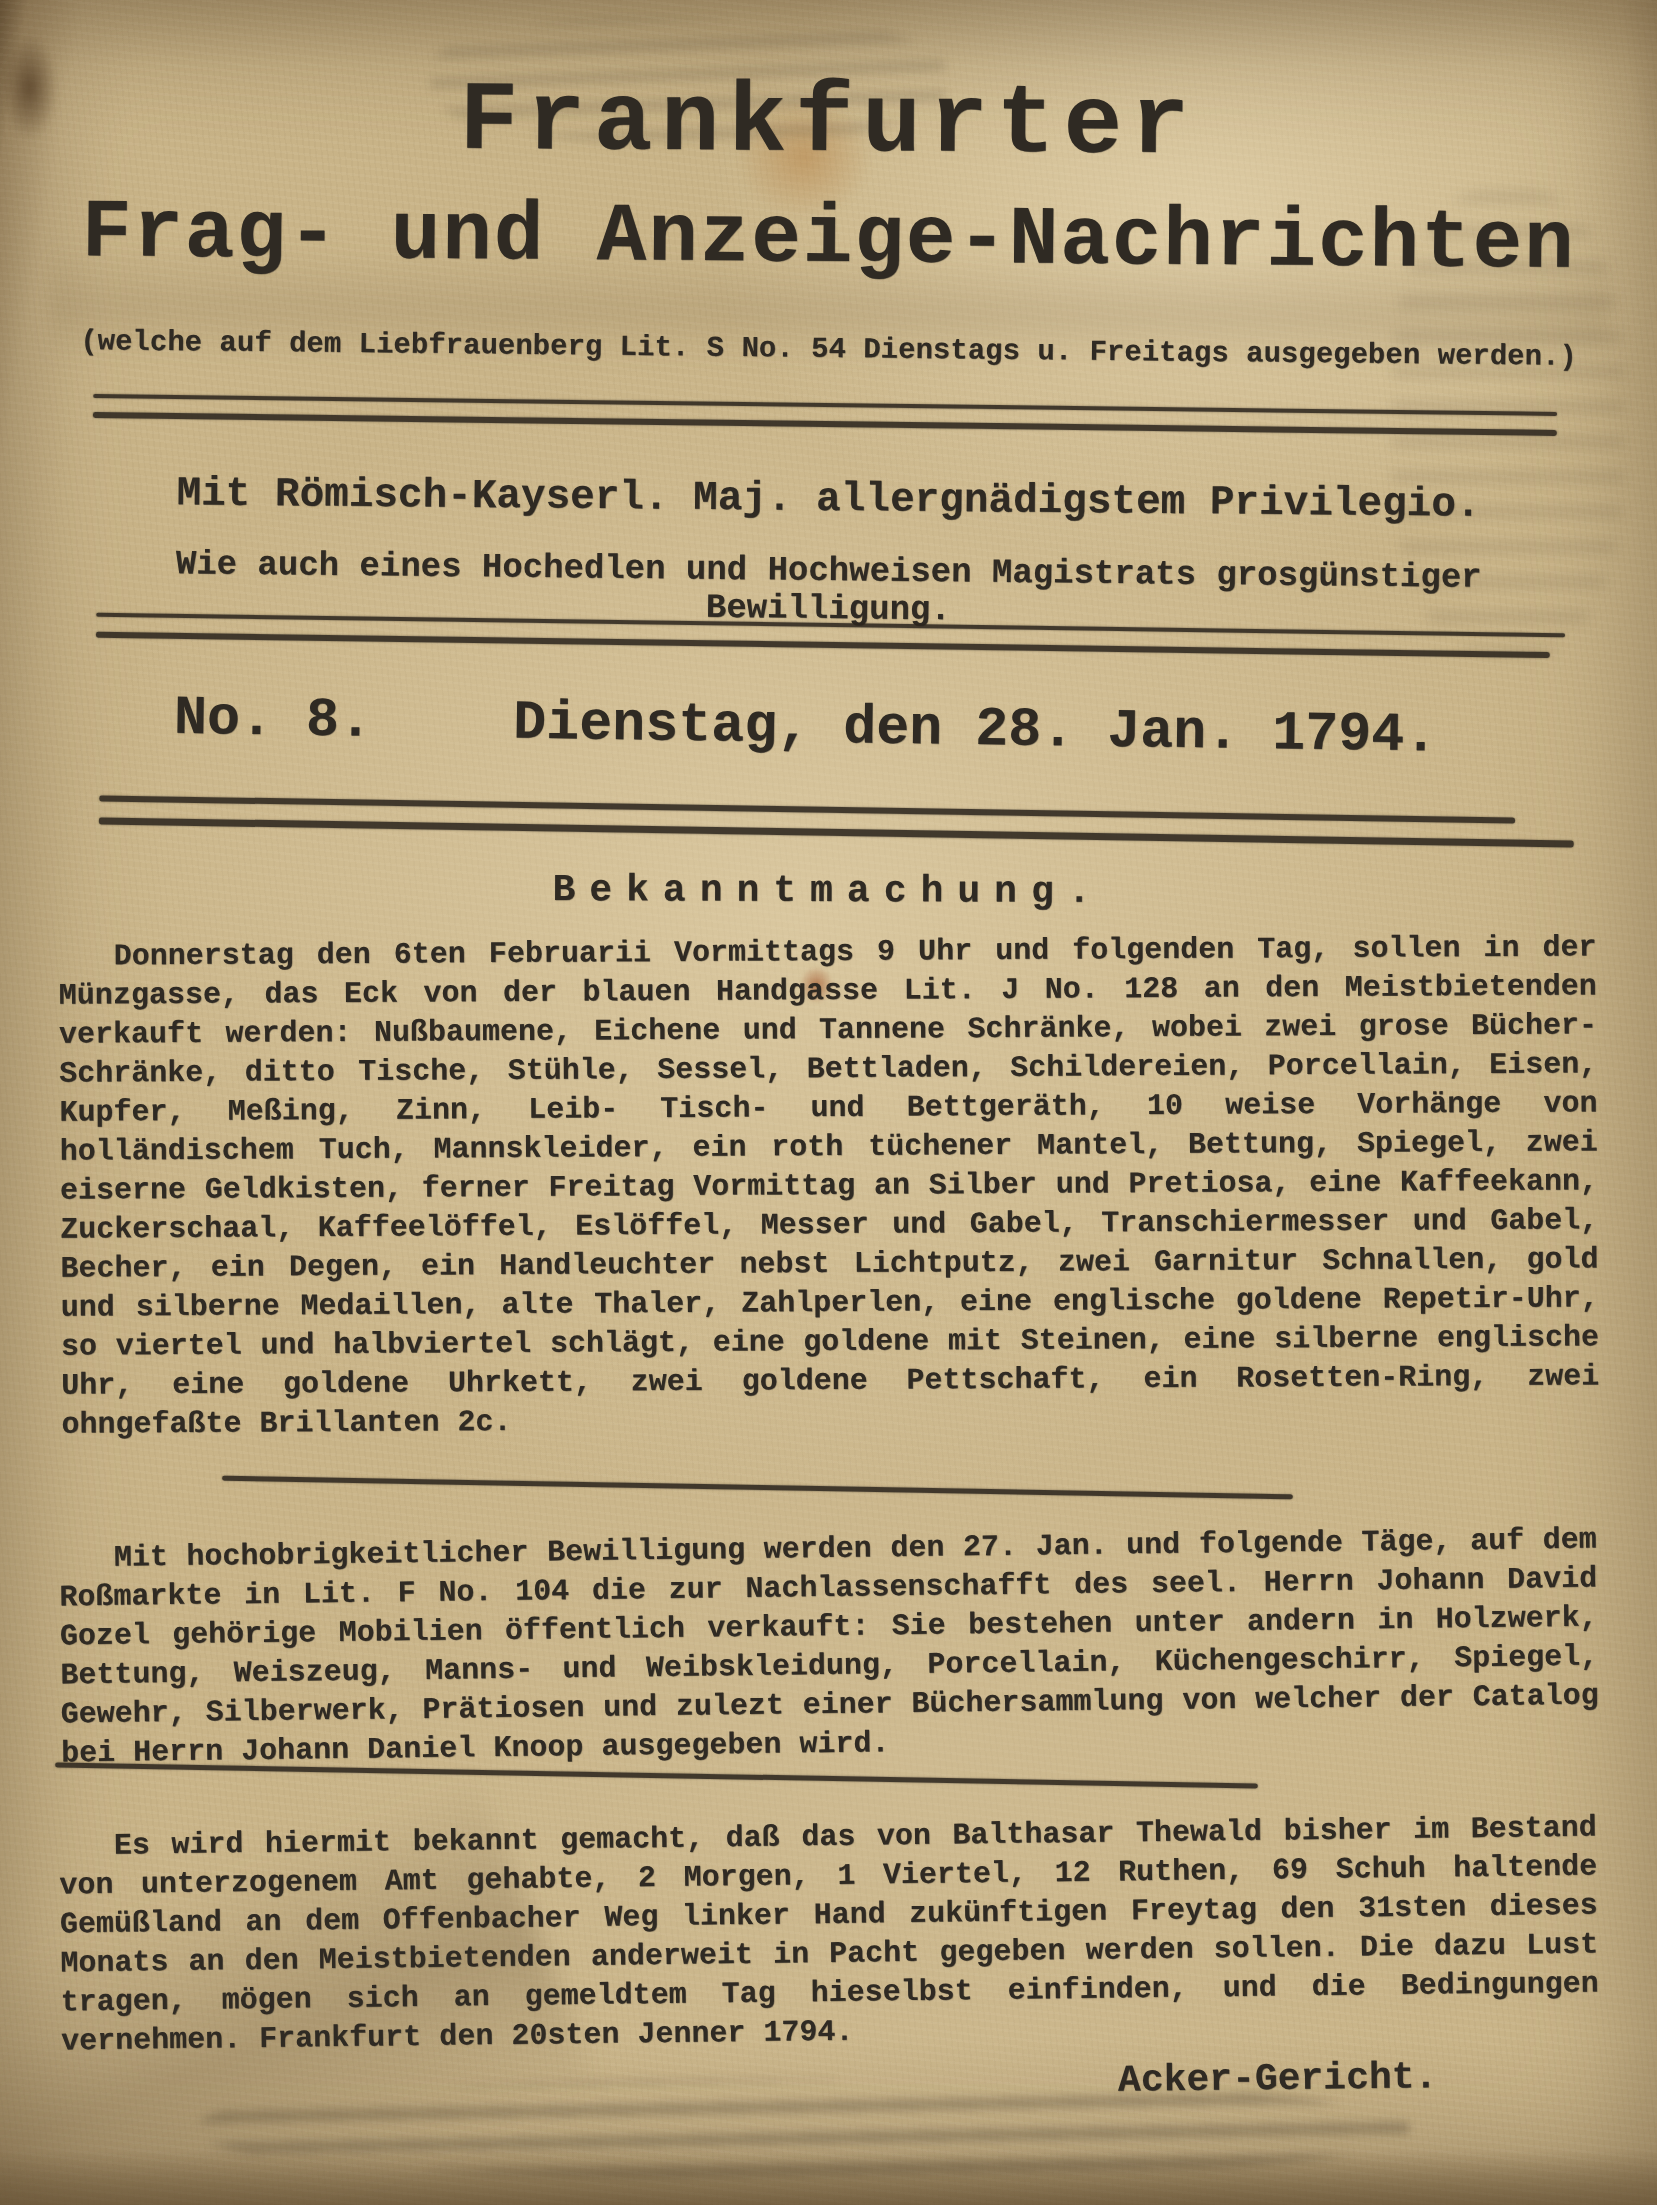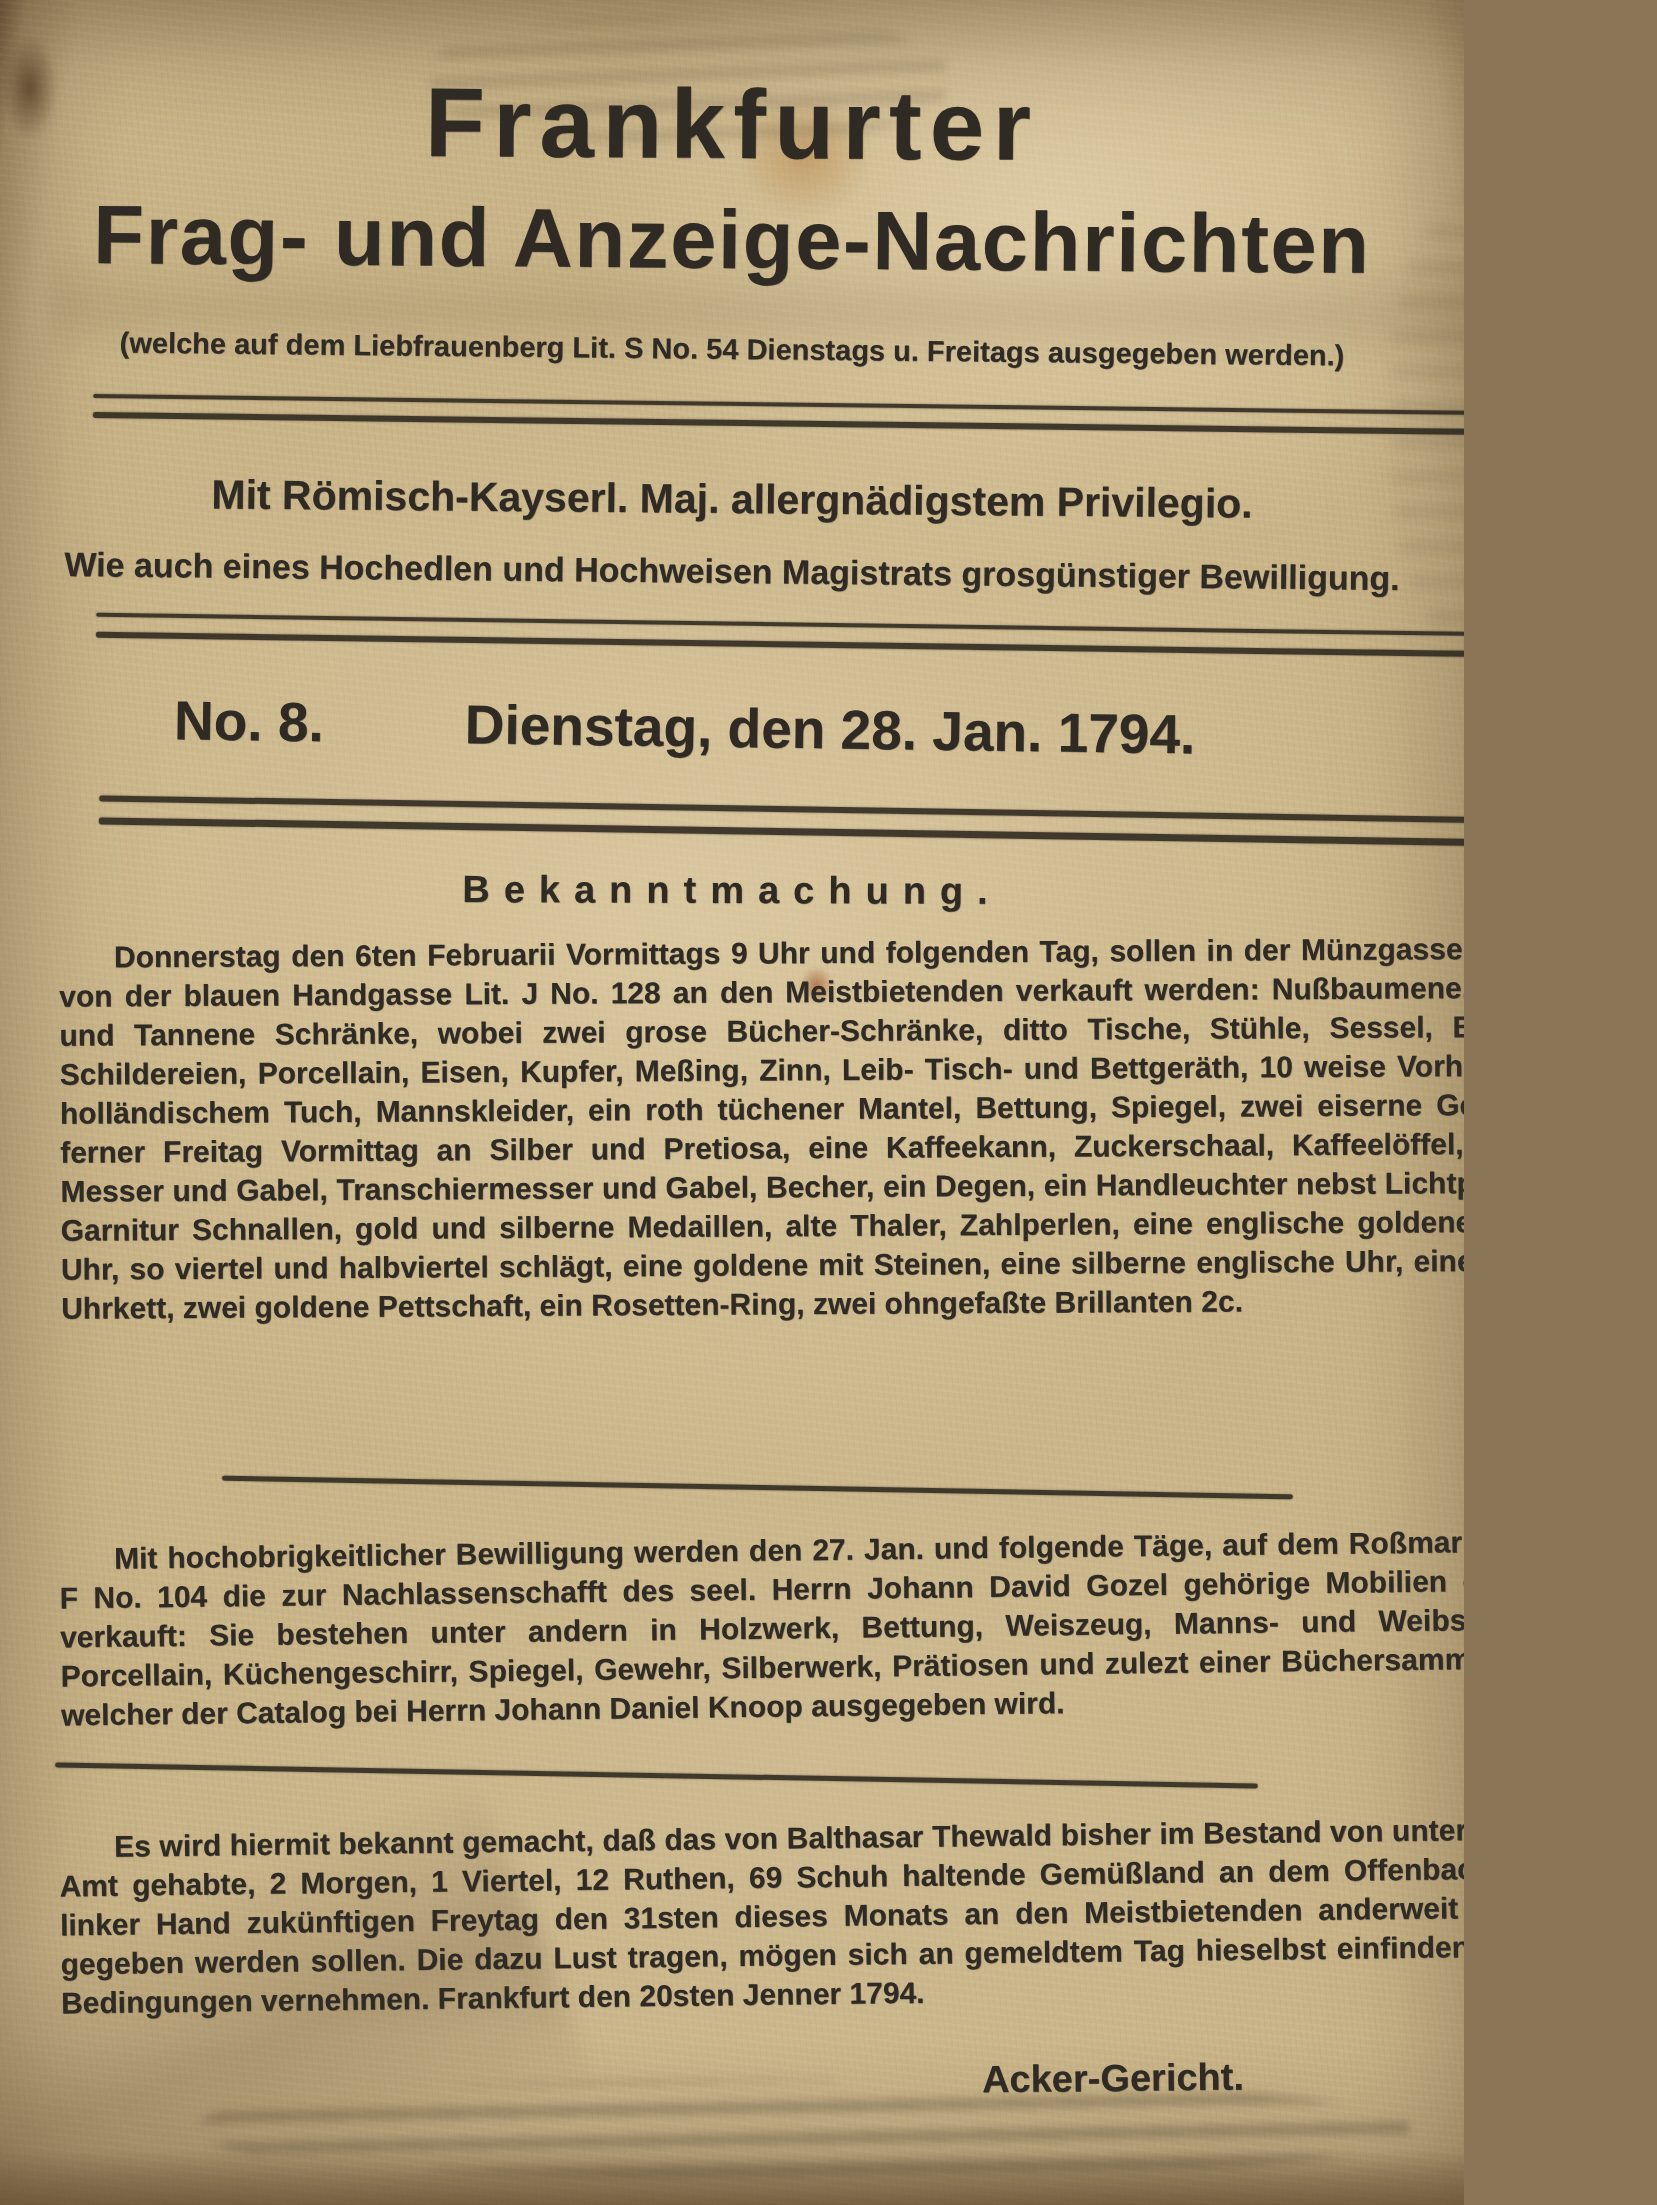--- a/index.html
+++ b/index.html
@@ -1,31 +1,31 @@
 <!DOCTYPE html>
 <html lang="de" style="font-size:13.3px"><head>
 <meta charset="utf-8">
 <style>
   html,body{margin:0;padding:0;}
   body{width:1657px;height:2205px;overflow:hidden;background:#8a7557;}
   .page{
-    position:relative;width:1464px;height:2205px;overflow:hidden;
+    position:relative;width:1657px;height:2205px;overflow:hidden;
     background-color:#c9b488;
     background-image:
       radial-gradient(ellipse 746px 539px at 72% 10%, rgba(255,242,210,0.38), rgba(255,242,210,0) 65%),
       radial-gradient(ellipse 1077px 829px at 48% 42%, rgba(238,223,188,0.45), rgba(238,223,188,0) 70%),
       radial-gradient(ellipse 829px 663px at 55% 80%, rgba(214,196,158,0.4), rgba(214,196,158,0) 75%),
       repeating-linear-gradient(84deg, rgba(118,98,66,0.05) 0 1.7px, rgba(118,98,66,0) 1.7px 5.8px),
       repeating-linear-gradient(6deg, rgba(255,250,235,0.05) 0 2.5px, rgba(255,250,235,0) 2.5px 7.5px),
       linear-gradient(100deg, rgba(94,74,48,0.85) 0px, rgba(146,122,88,0.5) 28px, rgba(182,160,122,0.22) 83px, rgba(182,160,122,0) 149px),
       linear-gradient(260deg, rgba(140,118,84,0.45) 0px, rgba(170,148,110,0.18) 41px, rgba(170,148,110,0) 116px),
       linear-gradient(0deg, rgba(120,98,66,0.5) 0px, rgba(150,128,94,0.22) 58px, rgba(150,128,94,0) 166px),
       linear-gradient(180deg, rgba(148,126,90,0.42) 0px, rgba(168,146,108,0.15) 66px, rgba(168,146,108,0) 141px);
     box-shadow: inset 0 0 133px rgba(86,66,40,0.5);
-    font-family:Liberation Sans, sans-serif;
+    font-family:Liberation Mono, monospace;
     color:#2f2a23;
   }
   .ink{ text-shadow:0.5px 0.5px 0.7px rgba(47,42,35,0.55); }
   .abs{ position:absolute; }
   .centered{ left:58px; right:58px; text-align:center; }
 
   .title1{ top:68px; font-size:98px; font-weight:bold; letter-spacing:8.3px; transform:rotate(0.35deg); }
   .title2{ top:192px; font-size:83px; font-weight:bold; letter-spacing:1.7px; transform:rotate(0.45deg); }
   .subtitle{ top:333px; font-size:29px; font-weight:bold; transform:rotate(0.6deg); }
 

